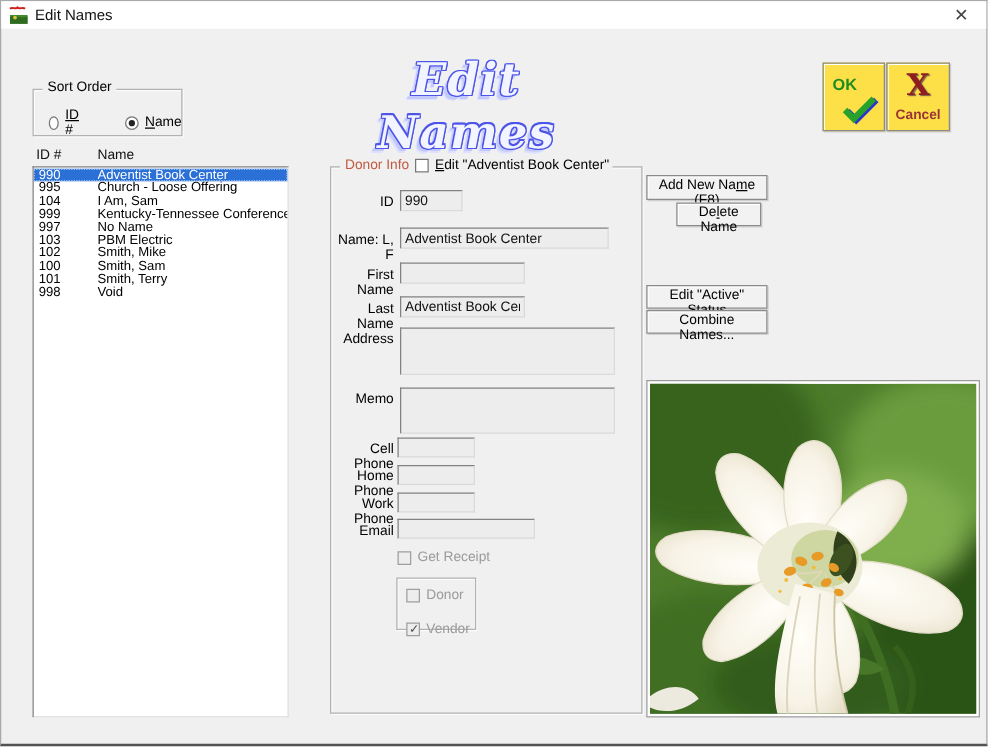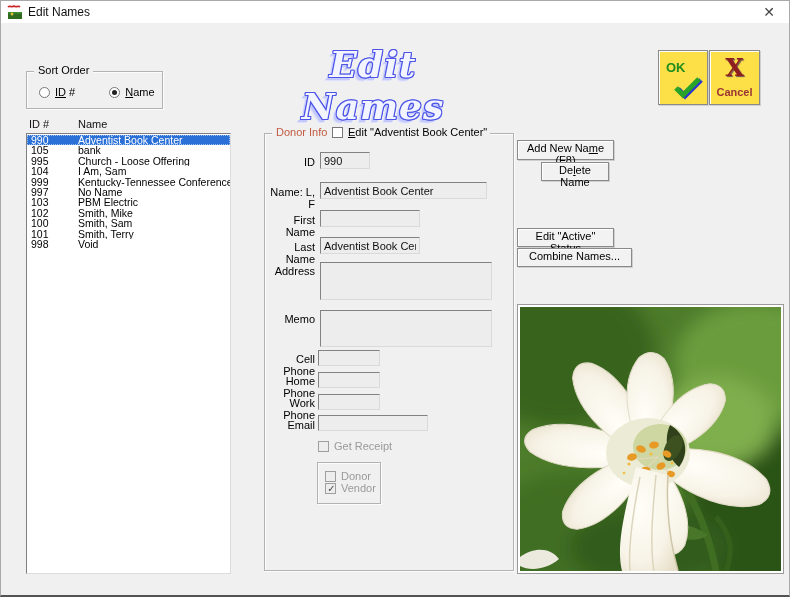--- a/index.html
+++ b/index.html
@@ -18,21 +18,21 @@
     font-family:"DejaVu Serif",serif;font-style:italic;font-weight:bold;font-size:36px;
     color:#f2f4ff;letter-spacing:1px;
     text-shadow:1px 0 0 #4d55e8,-1px 0 0 #4d55e8,0 1px 0 #4d55e8,0 -1px 0 #4d55e8,
       1px 1px 0 #4d55e8,-1px -1px 0 #4d55e8,1px -1px 0 #4d55e8,-1px 1px 0 #4d55e8,
       -3px 3px 0 #c3c9fb,-4px 4px 0 #dde1ff;}
   
   .groupbox{position:absolute;border:1px solid #b2b2b2;box-shadow:inset 1px 1px 0 #fcfcfc,1px 1px 0 #fcfcfc;
     box-sizing:border-box;}
   .legend{position:absolute;top:-8px;left:7px;background:#f0f0f0;padding:0 4px;font-size:11px;}
   
-  .sort-box{left:25px;top:70px;width:137px;height:38px;}
+  .sort-box{left:25px;top:70px;width:120px;height:38px;}
   .radio-row{position:absolute;top:14px;left:12px;display:flex;gap:34px;font-size:11px;}
   .radio-opt{display:flex;align-items:center;gap:5px;}
   .radio{width:11px;height:11px;border-radius:50%;background:#fff;border:1px solid #777;
     box-sizing:border-box;position:relative;}
   .radio.sel::after{content:'';position:absolute;left:2px;top:2px;width:5px;height:5px;
     border-radius:50%;background:#222;}
   .u{text-decoration:underline;}
   
   .list-header{position:absolute;left:25px;top:117px;font-size:11px;color:#111;}
   .list-header .h-id{position:absolute;left:3px;top:0;width:50px;}
@@ -118,24 +118,20 @@
   <div class="list-header">
     <span class="h-id">ID #</span>
     <span class="h-name">Name</span>
   </div>
   <div class="listbox">
     <div class="lrow selected">
       <span class="col-id">990</span>
       <span class="col-name">Adventist Book Center</span>
     </div>
 
-    <div class="lrow">
-      <span class="col-id">105</span>
-      <span class="col-name">bank</span>
-    </div>
 
     <div class="lrow">
       <span class="col-id">995</span>
       <span class="col-name">Church - Loose Offering</span>
     </div>
 
     <div class="lrow">
       <span class="col-id">104</span>
       <span class="col-name">I Am, Sam</span>
     </div>
@@ -218,35 +214,35 @@
     <span class="chk-row" style="left:53px;top:306px;">
       <span class="cb disabled"></span>
       <span class="gray-label">Get Receipt</span>
     </span>
 
     <div class="type-box">
       <span class="chk-row" style="left:7px;top:7px;">
         <span class="cb disabled"></span>
         <span class="gray-label">Donor</span>
       </span>
-      <span class="chk-row" style="left:7px;top:19px;">
+      <span class="chk-row" style="left:7px;top:34px;">
         <span class="cb disabled checked"></span>
         <span class="gray-label">Vendor</span>
       </span>
     </div>
   </div>
 
   <button class="btn3d" style="left:516px;top:139px;width:97px;height:20px;">
     <span><span>Add New Na</span><span class="u">m</span><span>e (F8)</span></span>
   </button>
   <button class="btn3d" style="left:540px;top:161px;width:68px;height:19px;">
     <span><span>De</span><span class="u">l</span><span>ete Name</span></span>
   </button>
   <button class="btn3d" style="left:516px;top:227px;width:97px;height:19px;">Edit "Active" Status</button>
-  <button class="btn3d" style="left:516px;top:247px;width:115px;height:19px;">Combine Names...</button>
+  <button class="btn3d" style="left:516px;top:247px;width:97px;height:19px;">Combine Names...</button>
 
   <div class="big-btn" style="left:657px;top:49px;">
     <span class="ok-label">OK</span>
     <svg class="ok-check" width="32" height="24" viewBox="0 0 32 24">
       <path d="M6,13 L13,20 L29,4" stroke="#2a35cf" stroke-width="5" fill="none"></path>
       <path d="M4,12 L11,19 L27,3" stroke="#28a228" stroke-width="5" fill="none"></path>
     </svg>
   </div>
   <div class="big-btn" style="left:708px;top:49px;width:51px;">
     <span class="cancel-x">X</span>

